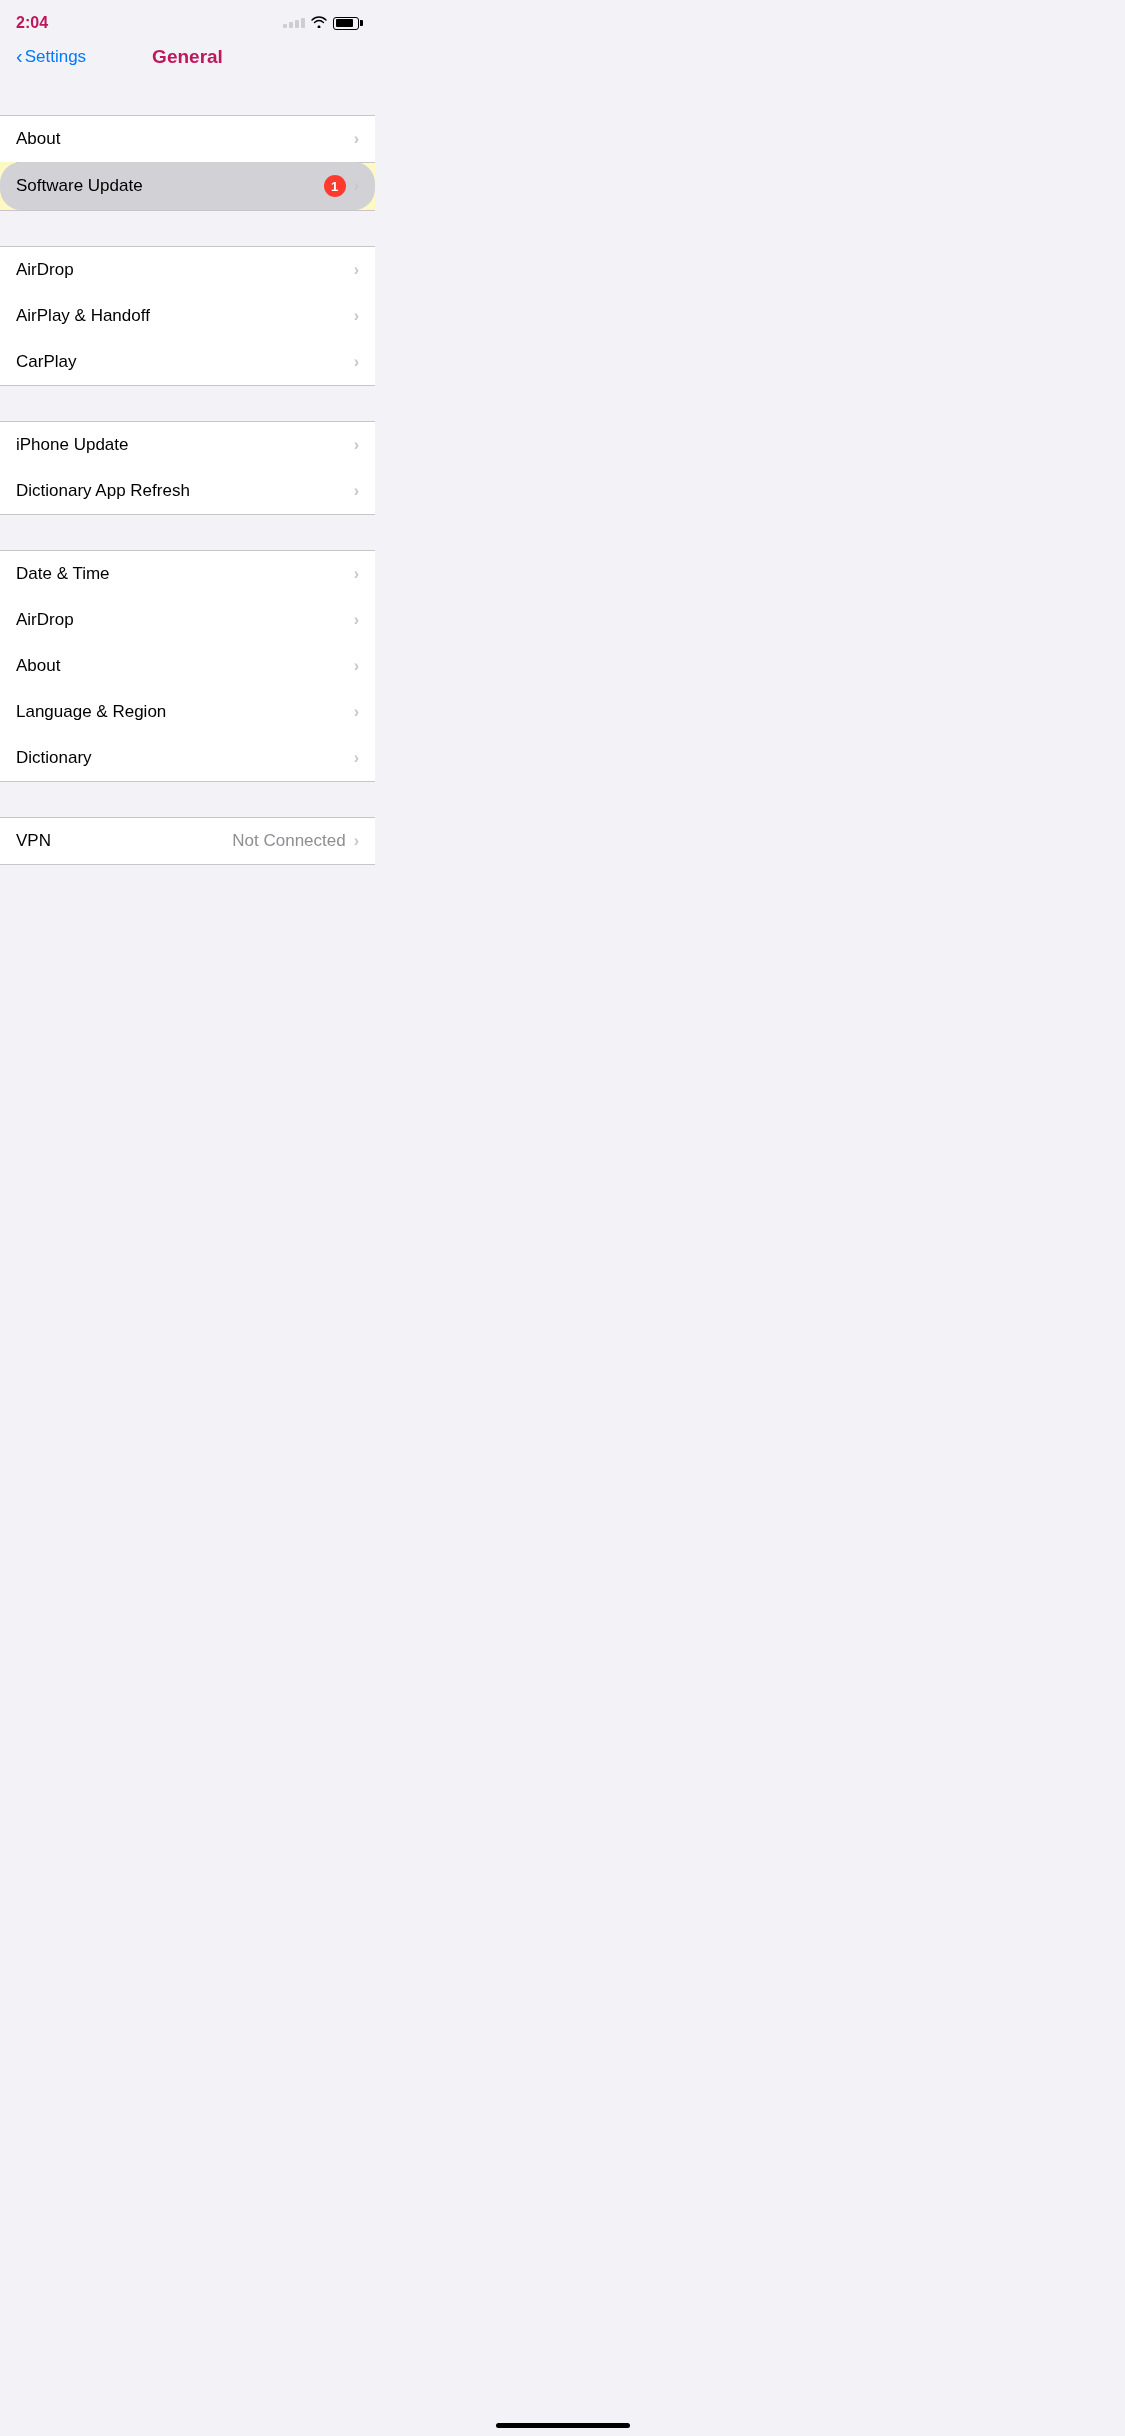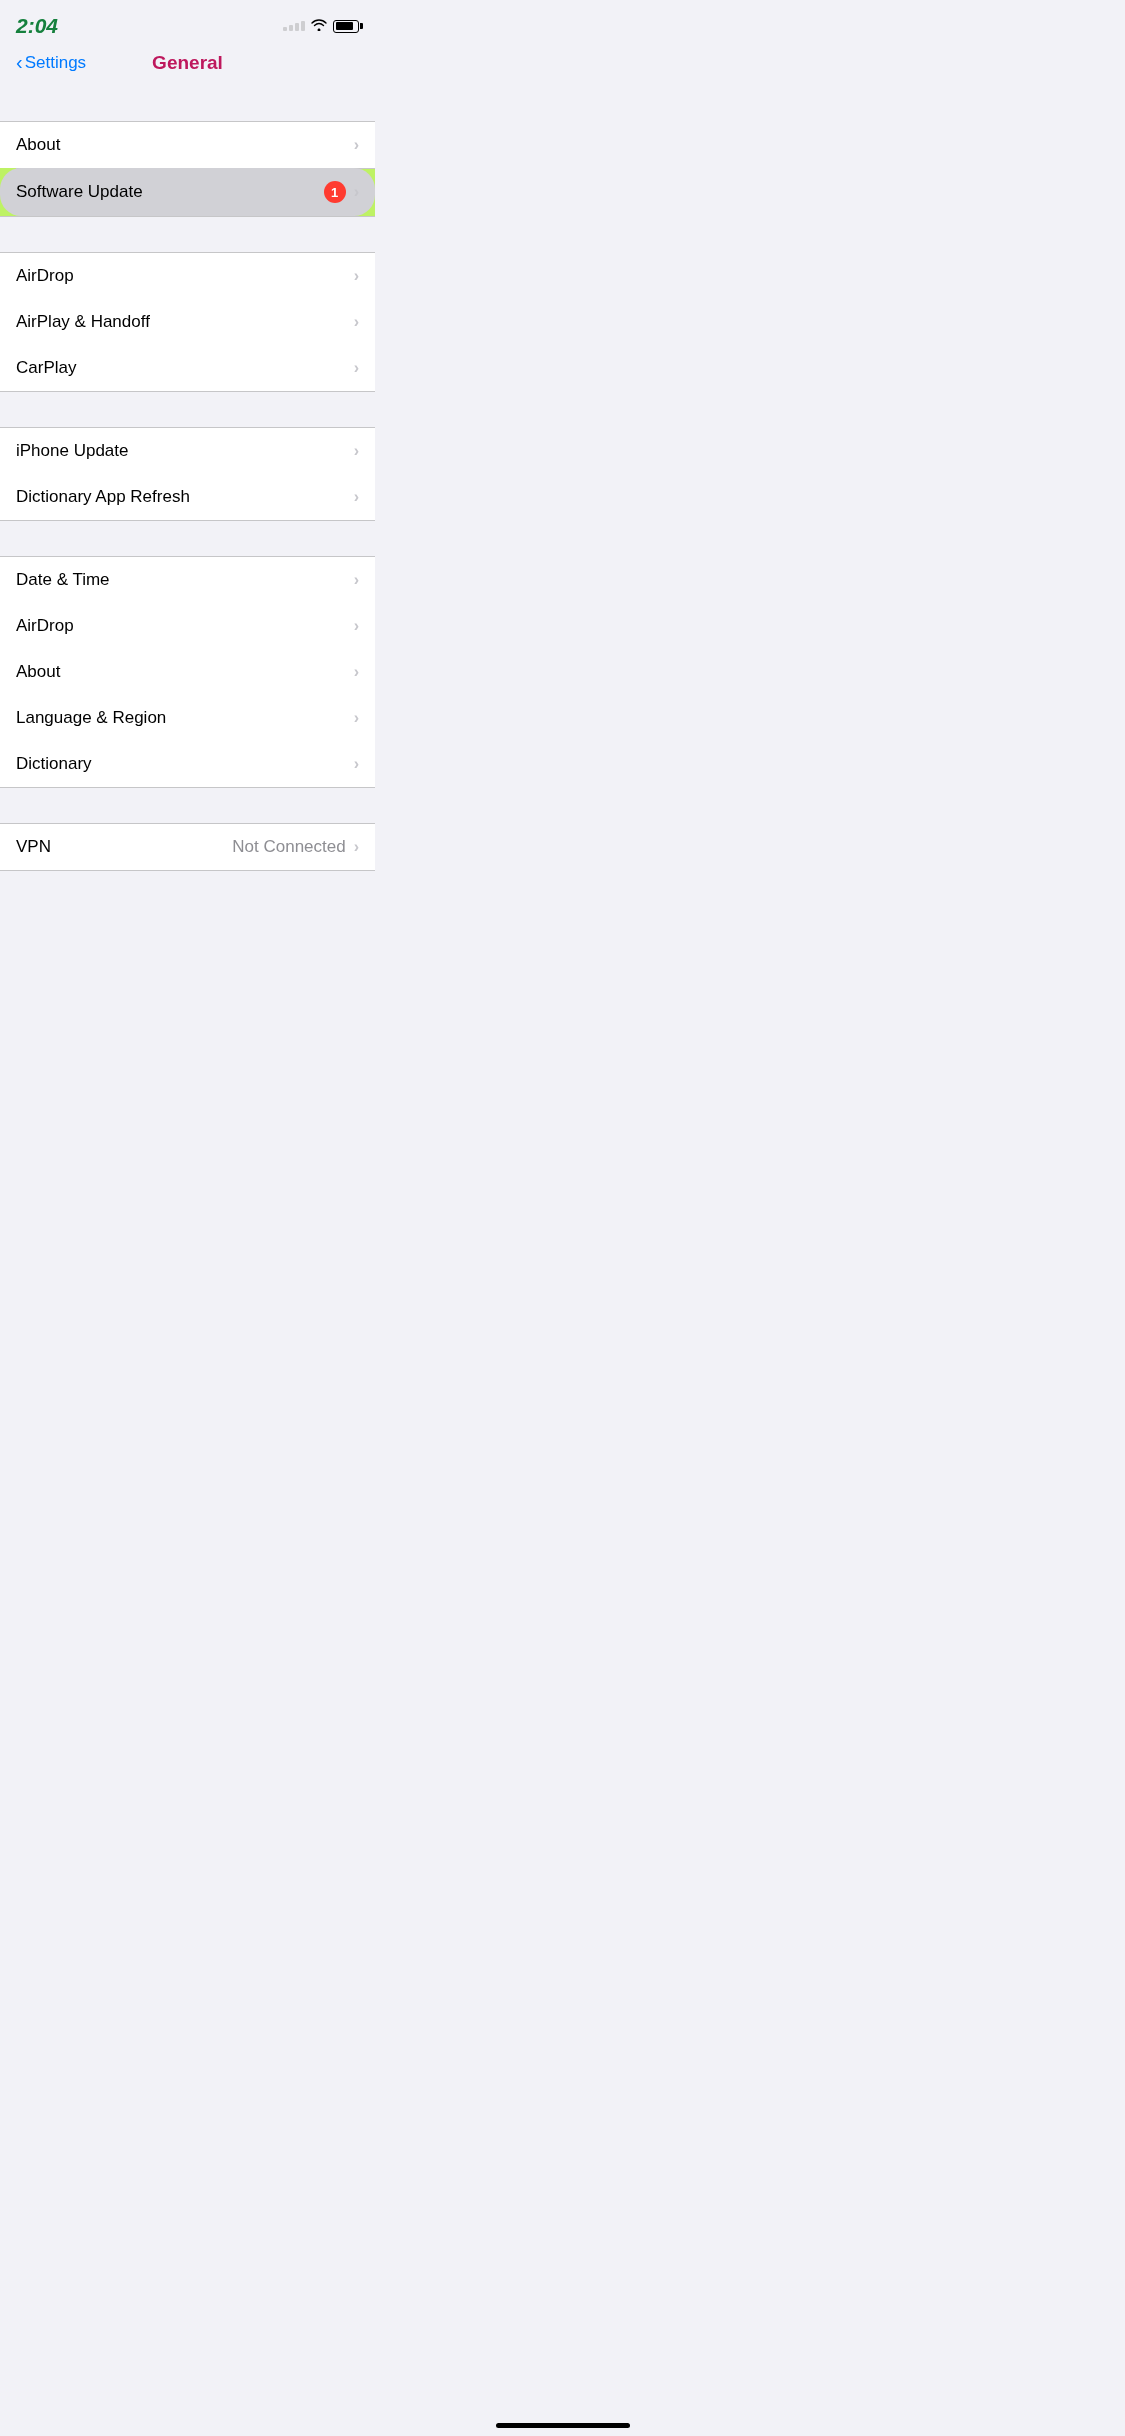--- a/index.html
+++ b/index.html
@@ -17,24 +17,23 @@
     
     .status-bar {
       display: flex;
       justify-content: space-between;
       align-items: center;
       padding: 14px 16px 6px;
       background: #f2f2f7;
     }
 
     .status-time {
-      font-size: 21px;
+      font-size: 16px;
       font-weight: 600;
-      color: #15803d;
-      font-style: italic;
+      color: #be185d;
     }
 
     .status-icons {
       display: flex;
       align-items: center;
       gap: 6px;
     }
 
     .signal-dots {
       display: flex;
@@ -117,21 +116,21 @@
     }
 
     
     .section-gap {
       height: 35px;
       background: #f2f2f7;
     }
 
     
     .list-section {
-      background: #bef264;
+      background: #fef9c3;
       border-top: 0.5px solid #c6c6c8;
       border-bottom: 0.5px solid #c6c6c8;
     }
 
     .list-item {
       display: flex;
       align-items: center;
       justify-content: space-between;
       padding: 13px 16px;
       background: #fff;

